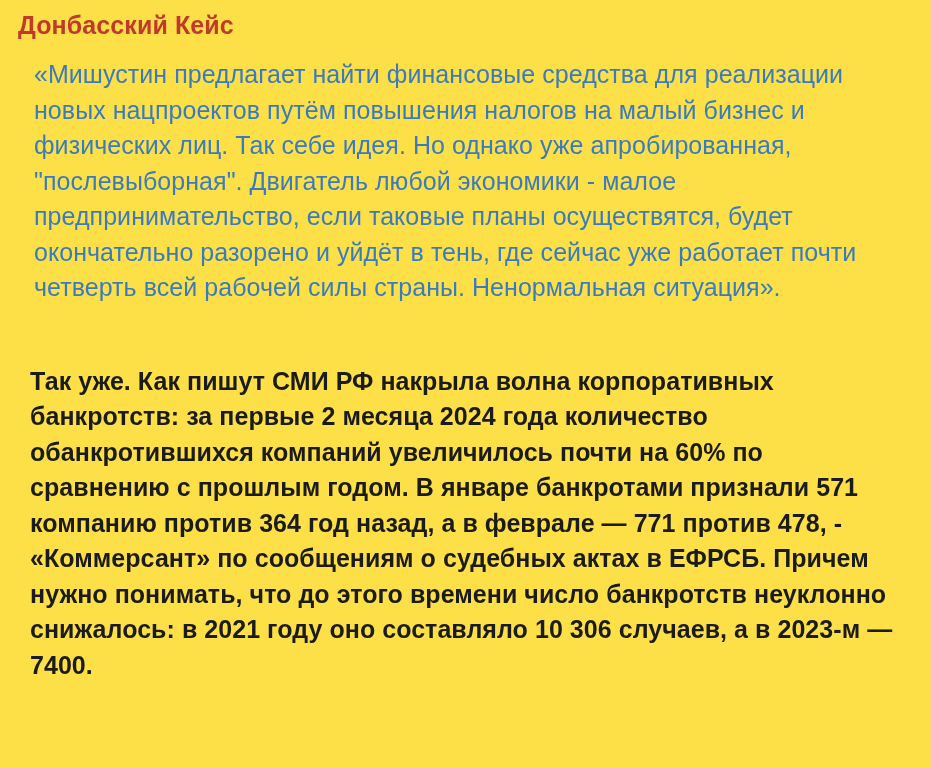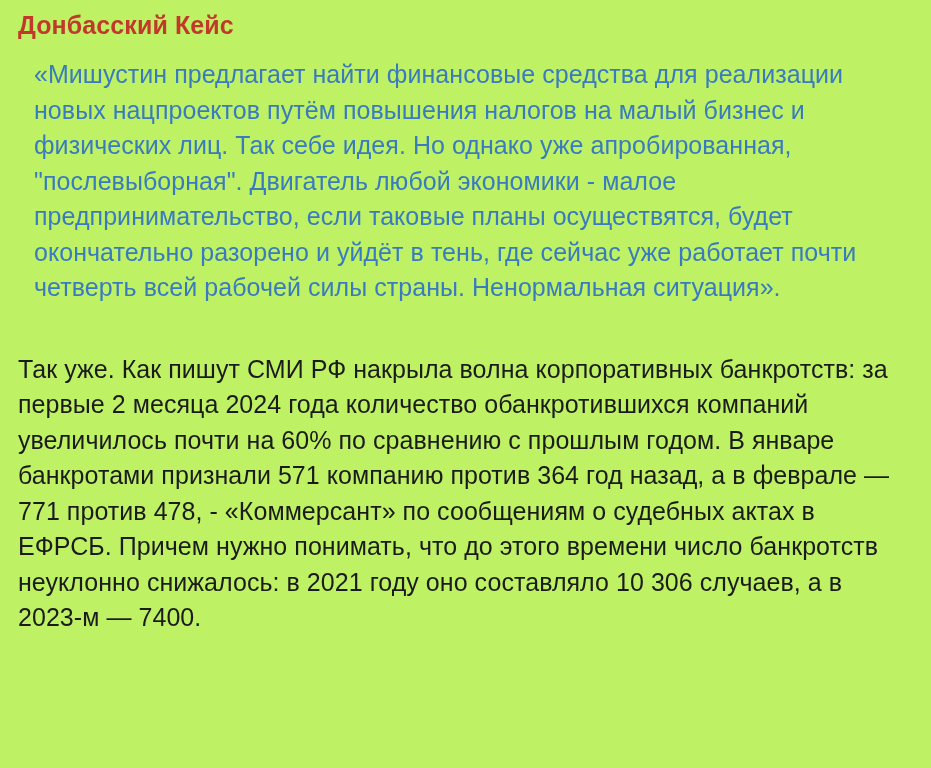--- a/index.html
+++ b/index.html
@@ -11,21 +11,21 @@
     width: 931px;
     height: 768px;
     overflow: hidden;
     font-family: "Liberation Sans", sans-serif;
   }
   .post {
     box-sizing: border-box;
     width: 931px;
     height: 768px;
     padding: 10px 22px 0 18px;
-    background: #bef264;
+    background: #fde047;
   }
   .post-title {
     font-size: 25px;
     font-weight: bold;
     color: #c0392b;
     line-height: 1.25;
     margin: 0 0 2px 0;
     letter-spacing: 0.1px;
   }
   .quote-block {
@@ -35,22 +35,23 @@
     margin: 16px;
     letter-spacing: 0.05px;
   }
   .spacer {
     height: 30px;
   }
   .body-block {
     font-size: 25px;
     line-height: 1.42;
     color: #1b1b1b;
-    margin: 0;
+    margin: 12px;
     letter-spacing: 0.05px;
+    font-weight: bold;
   }
 </style>
 </head>
 <body>
 
 <div class="post">
   <div class="post-title">Донбасский Кейс</div>
   <div class="quote-block">«Мишустин предлагает найти финансовые средства для реализации новых нацпроектов путём повышения налогов на малый бизнес и физических лиц. Так себе идея. Но однако уже апробированная, "послевыборная". Двигатель любой экономики - малое предпринимательство, если таковые планы осуществятся, будет окончательно разорено и уйдёт в тень, где сейчас уже работает почти четверть всей рабочей силы страны. Ненормальная ситуация».</div>
   <div class="spacer"></div>
   <div class="body-block">Так уже. Как пишут СМИ РФ накрыла волна корпоративных банкротств: за первые 2 месяца 2024 года количество обанкротившихся компаний увеличилось почти на 60% по сравнению с прошлым годом. В январе банкротами признали 571 компанию против 364 год назад, а в феврале — 771 против 478, - «Коммерсант» по сообщениям о судебных актах в ЕФРСБ. Причем нужно понимать, что до этого времени число банкротств неуклонно снижалось: в 2021 году оно составляло 10 306 случаев, а в 2023-м — 7400.</div>

